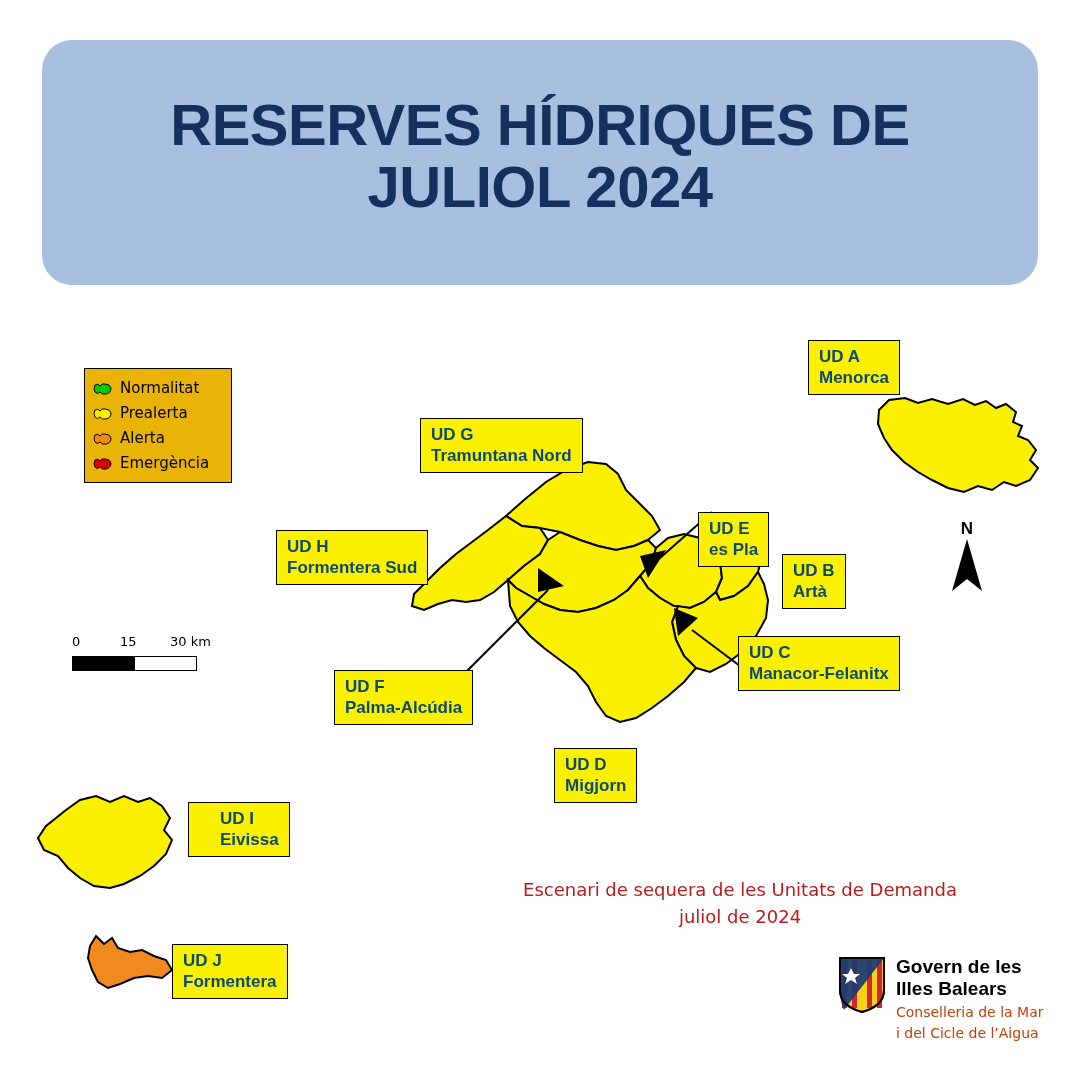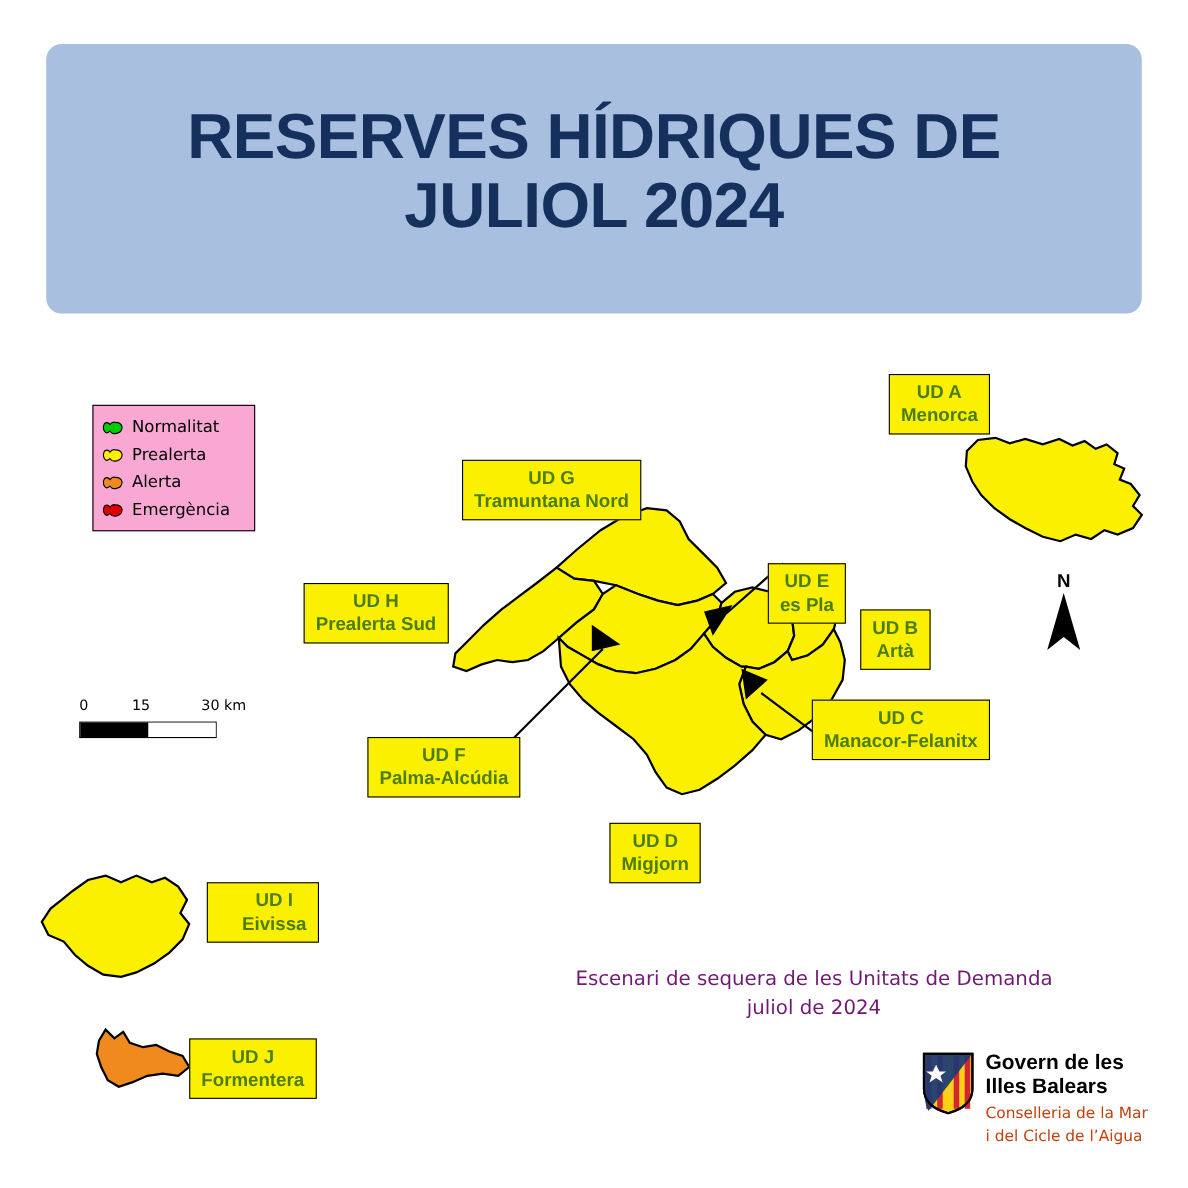--- a/index.html
+++ b/index.html
@@ -16,21 +16,21 @@
   }
 
   
   #title-banner {
     position: absolute;
     left: 42px;
     top: 40px;
     width: 996px;
     height: 245px;
     background: #a8bfe0;
-    border-radius: 14px;
+    border-radius: 30px;
     display: flex;
     flex-direction: column;
     align-items: center;
     justify-content: center;
     box-sizing: border-box;
     padding: 6px 10px 20px 10px;
   }
   #title-banner .line {
     color: #16305e;
     font-family: "Liberation Sans", sans-serif;
@@ -41,21 +41,21 @@
     text-align: center;
     white-space: nowrap;
   }
 
   
   #legend {
     position: absolute;
     left: 84px;
     top: 368px;
     width: 148px;
-    background: #f9a8d4;
+    background: #eab308;
     border: 1px solid #000000;
     padding: 6px 8px 7px 8px;
     box-sizing: border-box;
   }
   .legend-row {
     display: flex;
     align-items: center;
     height: 25px;
   }
   .legend-swatch {
@@ -81,21 +81,21 @@
   #scalebar .ticks {
     position: relative;
     height: 18px;
     font-size: 13px;
     font-family: "DejaVu Sans", sans-serif;
     color: #000;
   }
   #scalebar .ticks span { position: absolute; top: 0; }
   #scalebar .t0 { left: 0; }
   #scalebar .t1 { left: 48px; }
-  #scalebar .t2 { left: 111px; white-space: nowrap; }
+  #scalebar .t2 { left: 98px; white-space: nowrap; }
   #scalebar .bar {
     display: flex;
     width: 125px;
     height: 15px;
     border: 1px solid #000;
     box-sizing: border-box;
     margin-top: 4px;
   }
   #scalebar .seg { flex: 1 1 0; }
   #scalebar .seg.dark { background: #000; }
@@ -108,26 +108,26 @@
     top: 300px;
     width: 1080px;
     height: 780px;
   }
 
   
   .ud-label {
     position: absolute;
     background: #faf000;
     border: 1px solid #000;
-    color: #4d7c0f;
+    color: #0c4a6e;
     font-family: "Liberation Sans", sans-serif;
     font-weight: bold;
     font-size: 17px;
     line-height: 1.22;
-    text-align: center;
+    text-align: left;
     padding: 6px 10px;
     box-sizing: border-box;
     white-space: nowrap;
   }
   .ud-label .l2 { display: block; }
 
   
   #north {
     position: absolute;
     left: 944px;
@@ -145,21 +145,21 @@
 
   
   #caption {
     position: absolute;
     left: 460px;
     top: 876px;
     width: 560px;
     text-align: center;
     font-family: "DejaVu Sans", sans-serif;
     font-size: 18px;
-    color: #701a75;
+    color: #b91c1c;
     line-height: 1.5;
   }
 
   
   #govlogo {
     position: absolute;
     left: 838px;
     top: 956px;
     display: flex;
     align-items: flex-start;
@@ -300,21 +300,21 @@
   <span class="l2">Tramuntana Nord</span>
 </div>
 
 <div class="ud-label" style="left:698px; top:468px;margin-top:44px;">
   <span>UD E</span>
   <span class="l2">es Pla</span>
 </div>
 
 <div class="ud-label" style="left:276px; top:530px;">
   <span>UD H</span>
-  <span class="l2">Prealerta Sud</span>
+  <span class="l2">Formentera Sud</span>
 </div>
 
 <div class="ud-label" style="left:782px; top:554px;">
   <span>UD B</span>
   <span class="l2">Artà</span>
 </div>
 
 <div class="ud-label" style="left:738px; top:636px;">
   <span>UD C</span>
   <span class="l2">Manacor-Felanitx</span>

